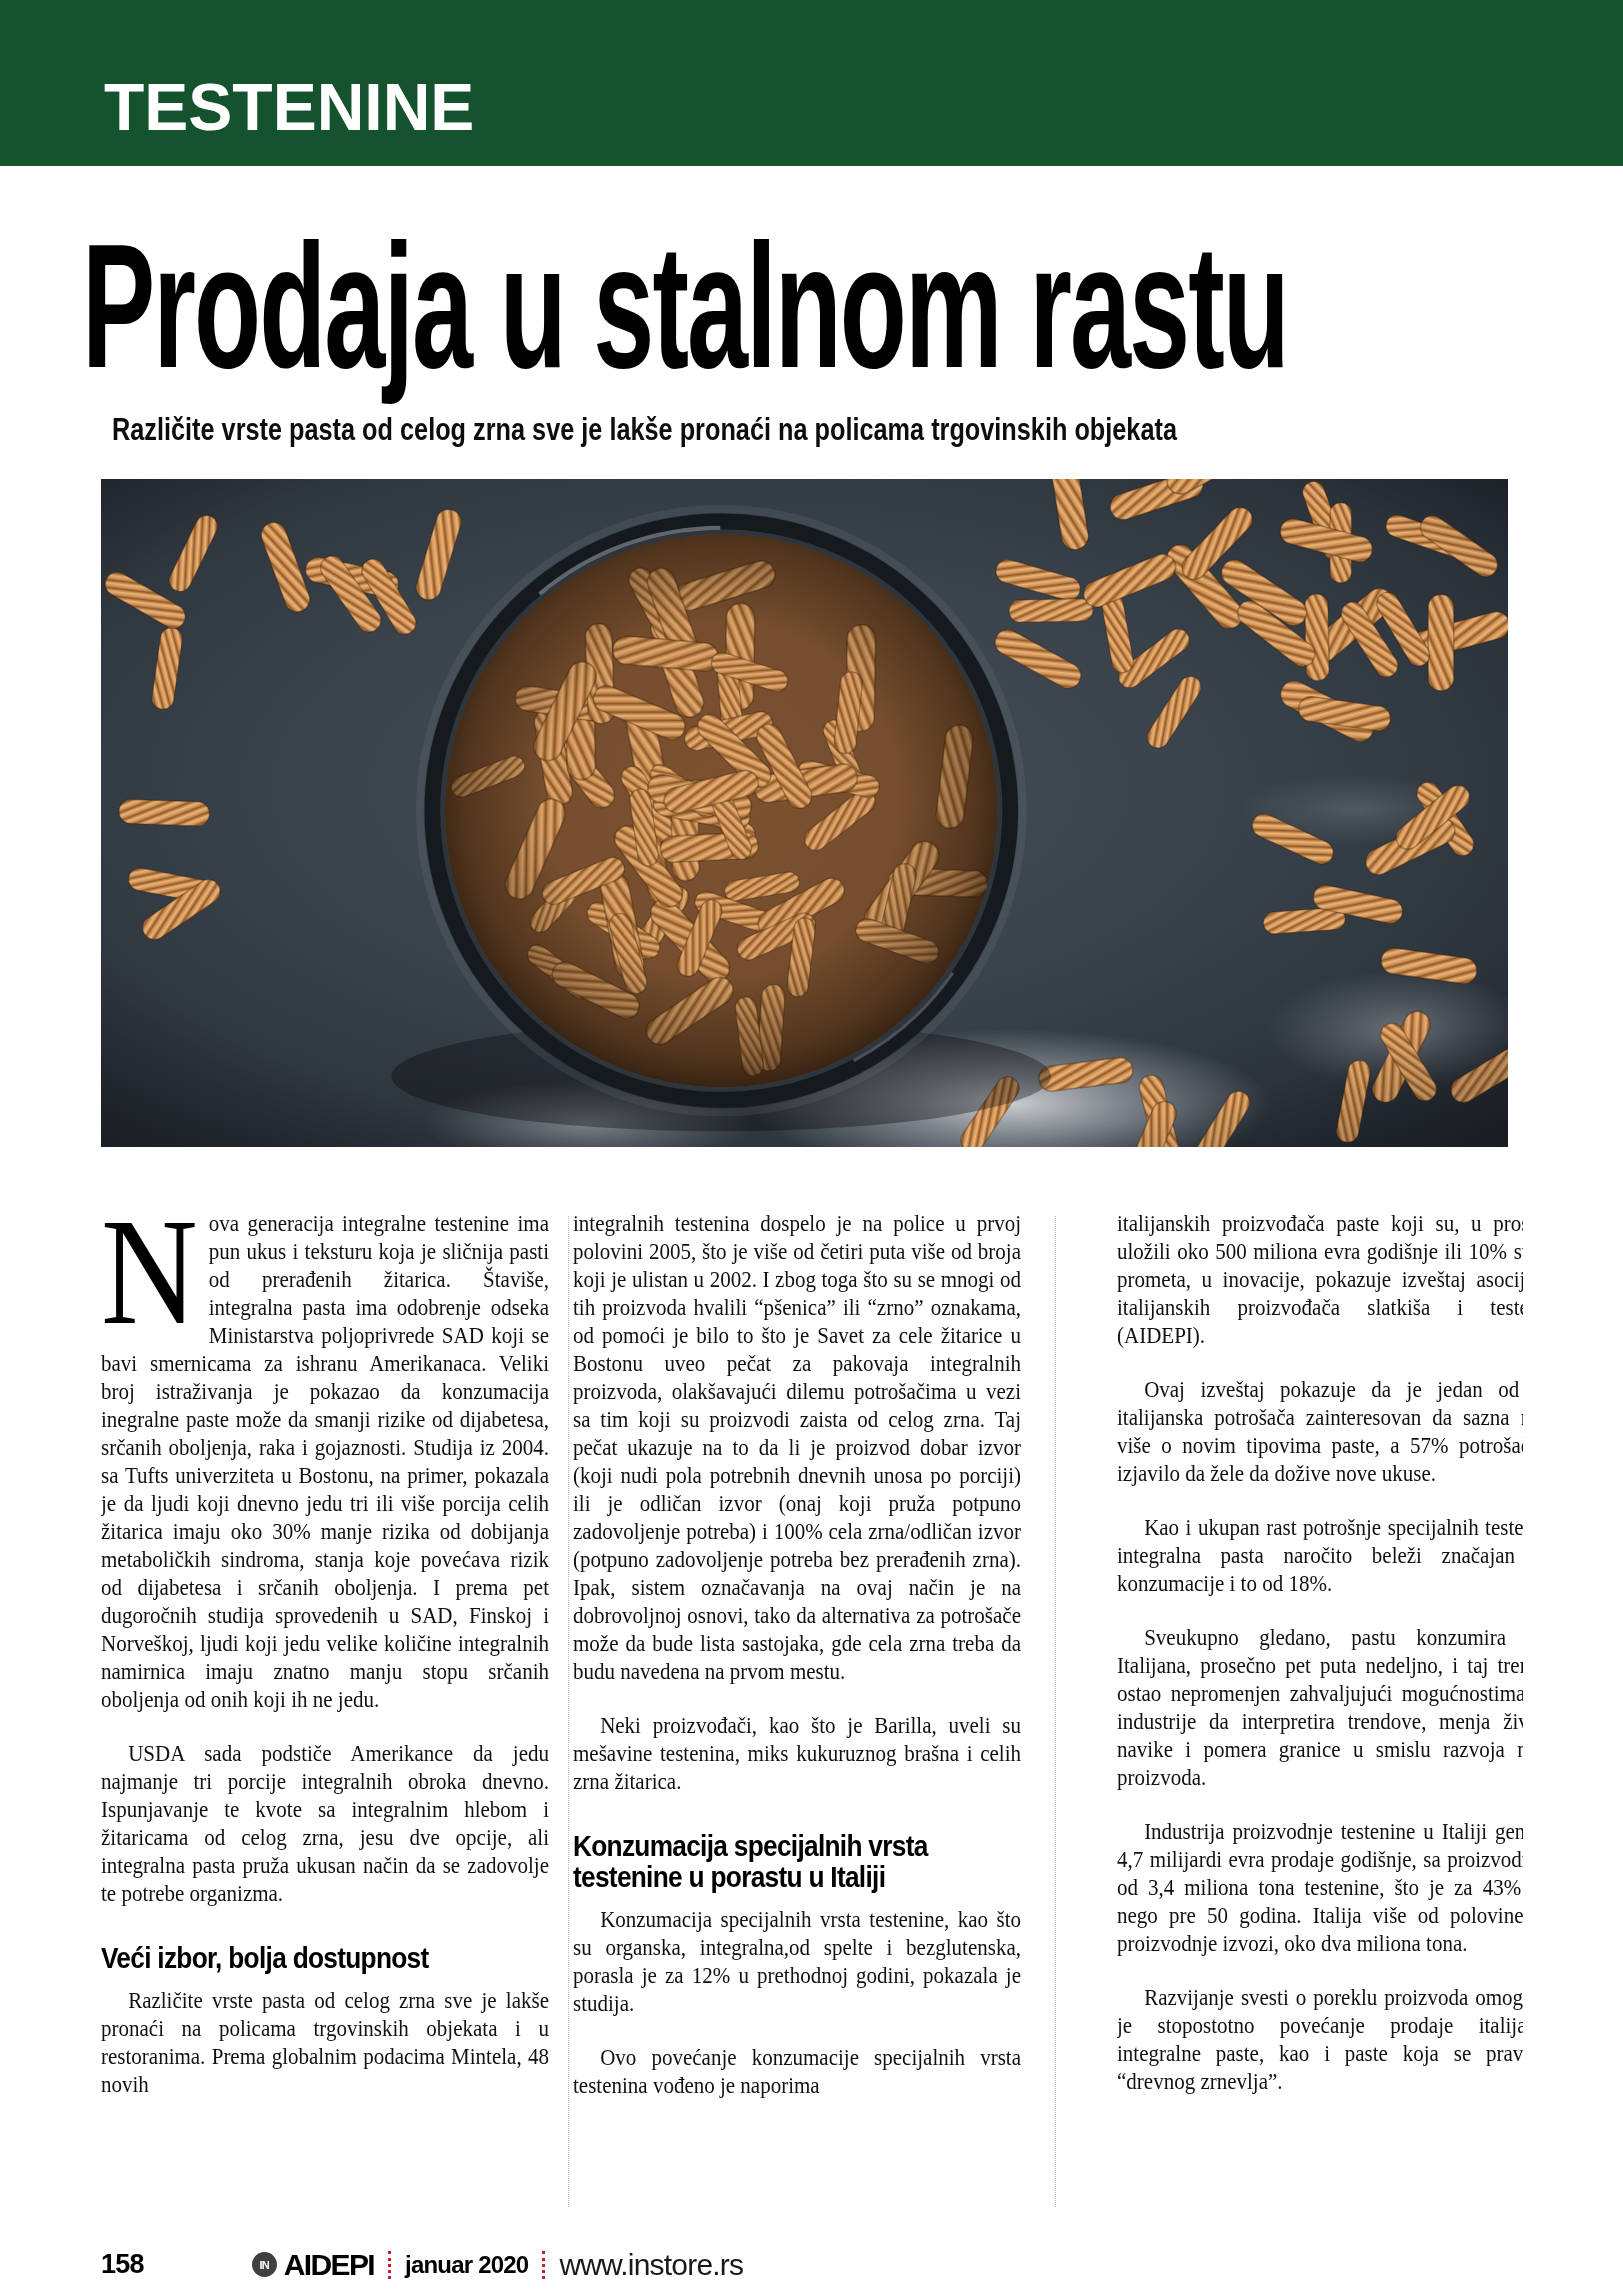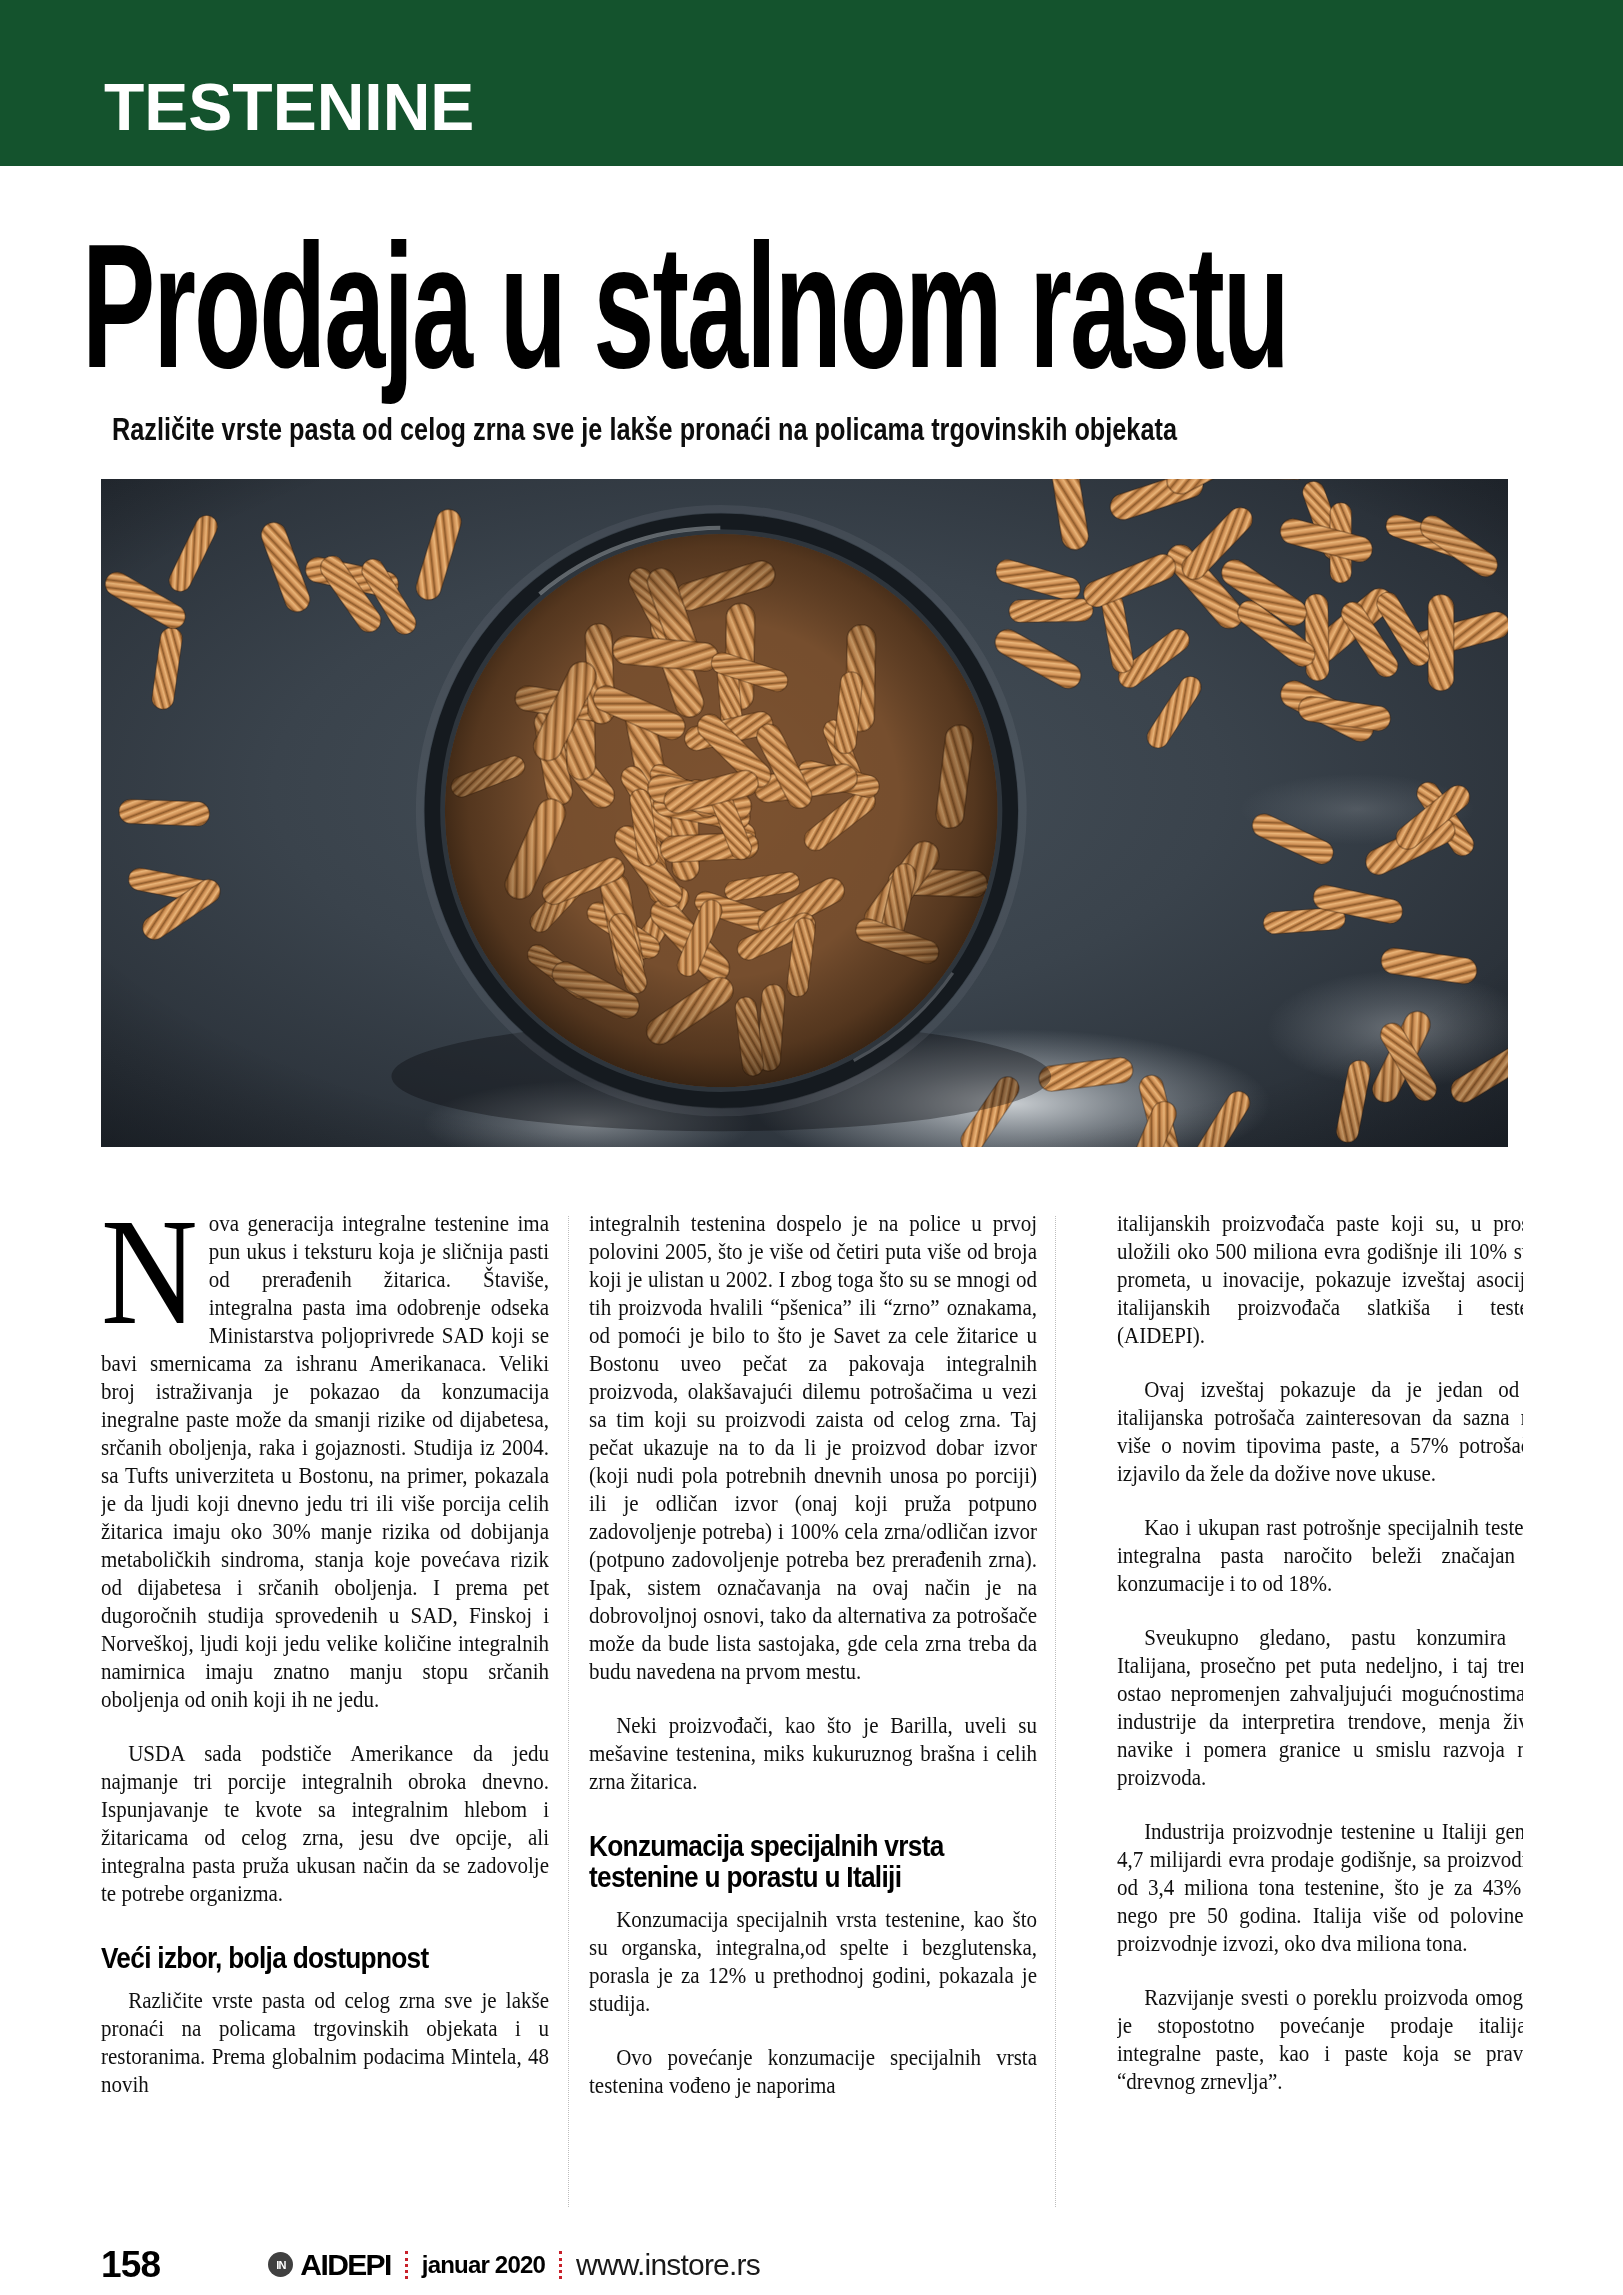--- a/index.html
+++ b/index.html
@@ -21,41 +21,41 @@
 
   
   .photo{position:absolute;left:101px;top:479px;width:1407px;height:668px;margin:0;
          overflow:hidden;background:#343d46;}
   .photo svg{display:block;width:100%;height:100%;}
 
   
   .body-wrap{position:absolute;left:101px;top:1209px;width:1422px;height:1015px;overflow:hidden;}
   .col{position:absolute;top:0;height:1015px;overflow:hidden;}
   .col1{left:0;width:452px;}
-  .col2{left:488px;width:452px;}
+  .col2{left:472px;width:452px;}
   .col3{left:1016px;width:452px;}
   .coltext{width:512px;transform:scaleX(.875);transform-origin:0 0;
            font-family:"Liberation Serif",serif;font-size:24px;line-height:28px;
            text-align:justify;color:#101010;}
   .coltext p{margin:0;}
   .coltext p + p{margin-top:26px;}
   .indent{text-indent:31px;}
   .sechead{margin:35px 0 12.6px 0;font-family:"Liberation Sans",sans-serif;
            font-size:30px;line-height:31px;font-weight:700;color:#000;
            letter-spacing:-0.8px;text-align:left;}
   .dropcap{float:left;font-family:"Liberation Serif",serif;font-weight:400;
            font-size:153px;line-height:.72;padding:7.9px 12.6px 0 0;color:#000;}
   .vdiv{position:absolute;top:1216px;height:991px;width:0;border-left:1.6px dotted #bdbdbd;}
   .vdiv-1{left:568px;}
   .vdiv-2{left:1055px;}
 
   
   .footer{position:absolute;left:101px;top:2244px;width:1422px;height:41px;
           display:flex;align-items:center;}
-  .pagenum{font-size:37px;font-weight:800;letter-spacing:-0.8px;color:#000;text-align:right;}
+  .pagenum{font-size:27px;font-weight:800;letter-spacing:-0.8px;color:#000;text-align:right;}
   .brand{display:flex;align-items:center;margin-left:108px;}
   .logo-circle{width:25px;height:25px;border-radius:50%;background:#404040;color:#fff;
                display:flex;align-items:center;justify-content:center;
                font-size:11px;font-weight:700;letter-spacing:-0.8px;}
   .store{margin-left:7px;font-size:30px;font-weight:800;letter-spacing:-1.6px;color:#000;}
   .fsep{height:28px;border-left:3.1px dotted #c8202a;margin:0 14px;}
   .issue{font-size:24px;font-weight:700;letter-spacing:-0.8px;color:#000;}
   .site{font-size:30px;font-weight:400;letter-spacing:-0.8px;color:#1a1a1a;}
 </style>
 </head>

